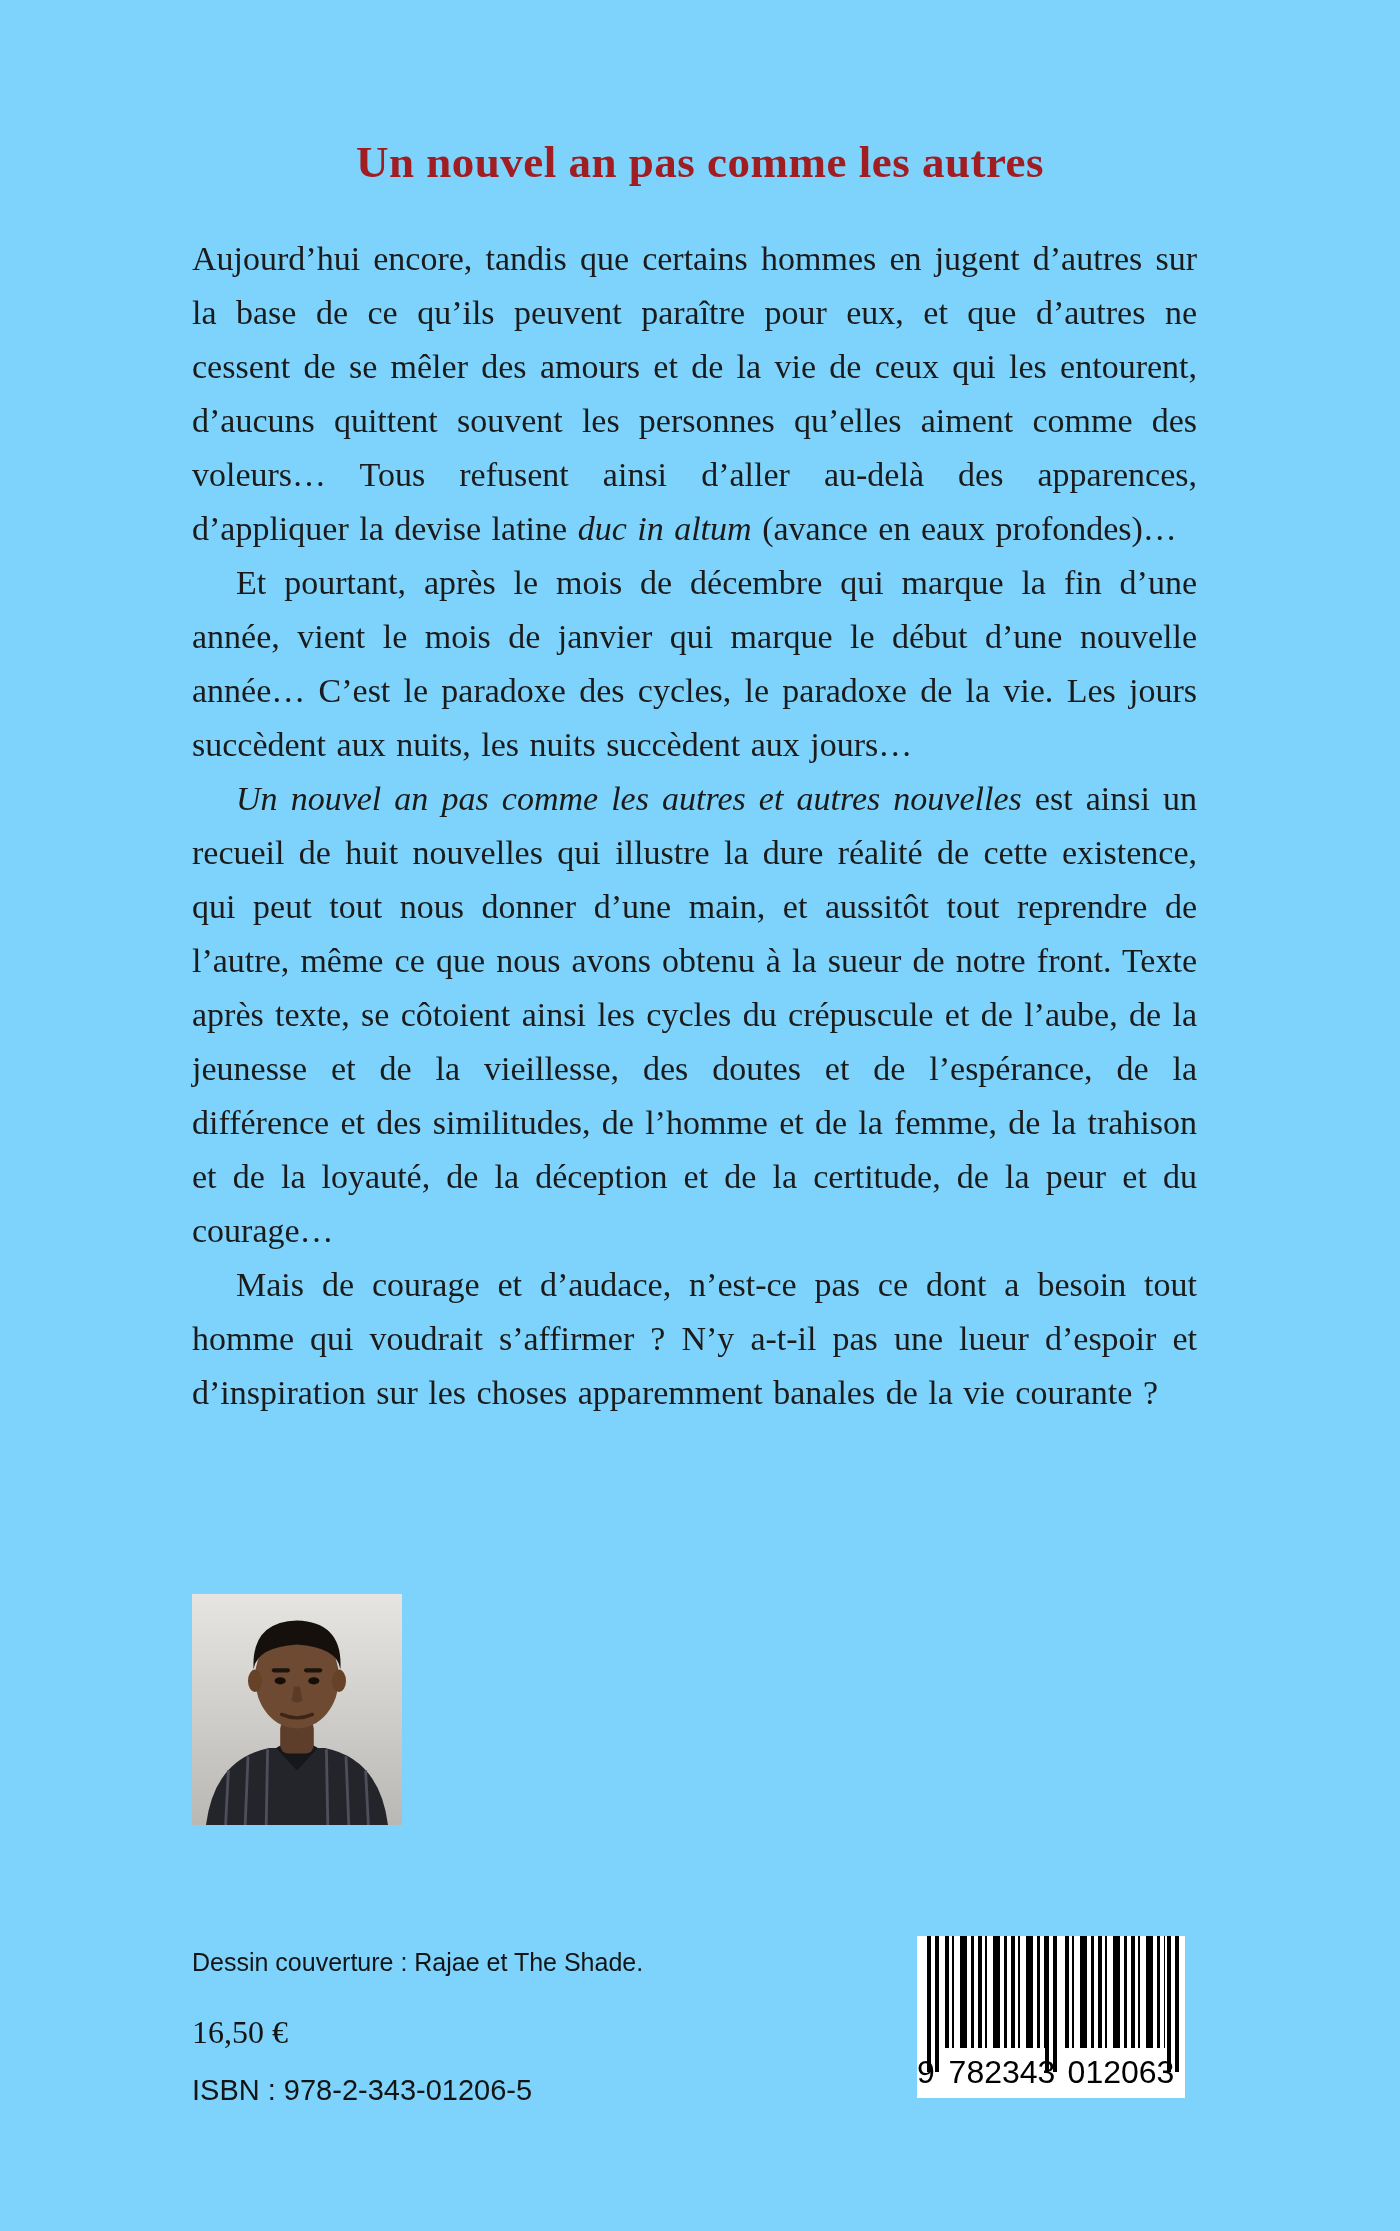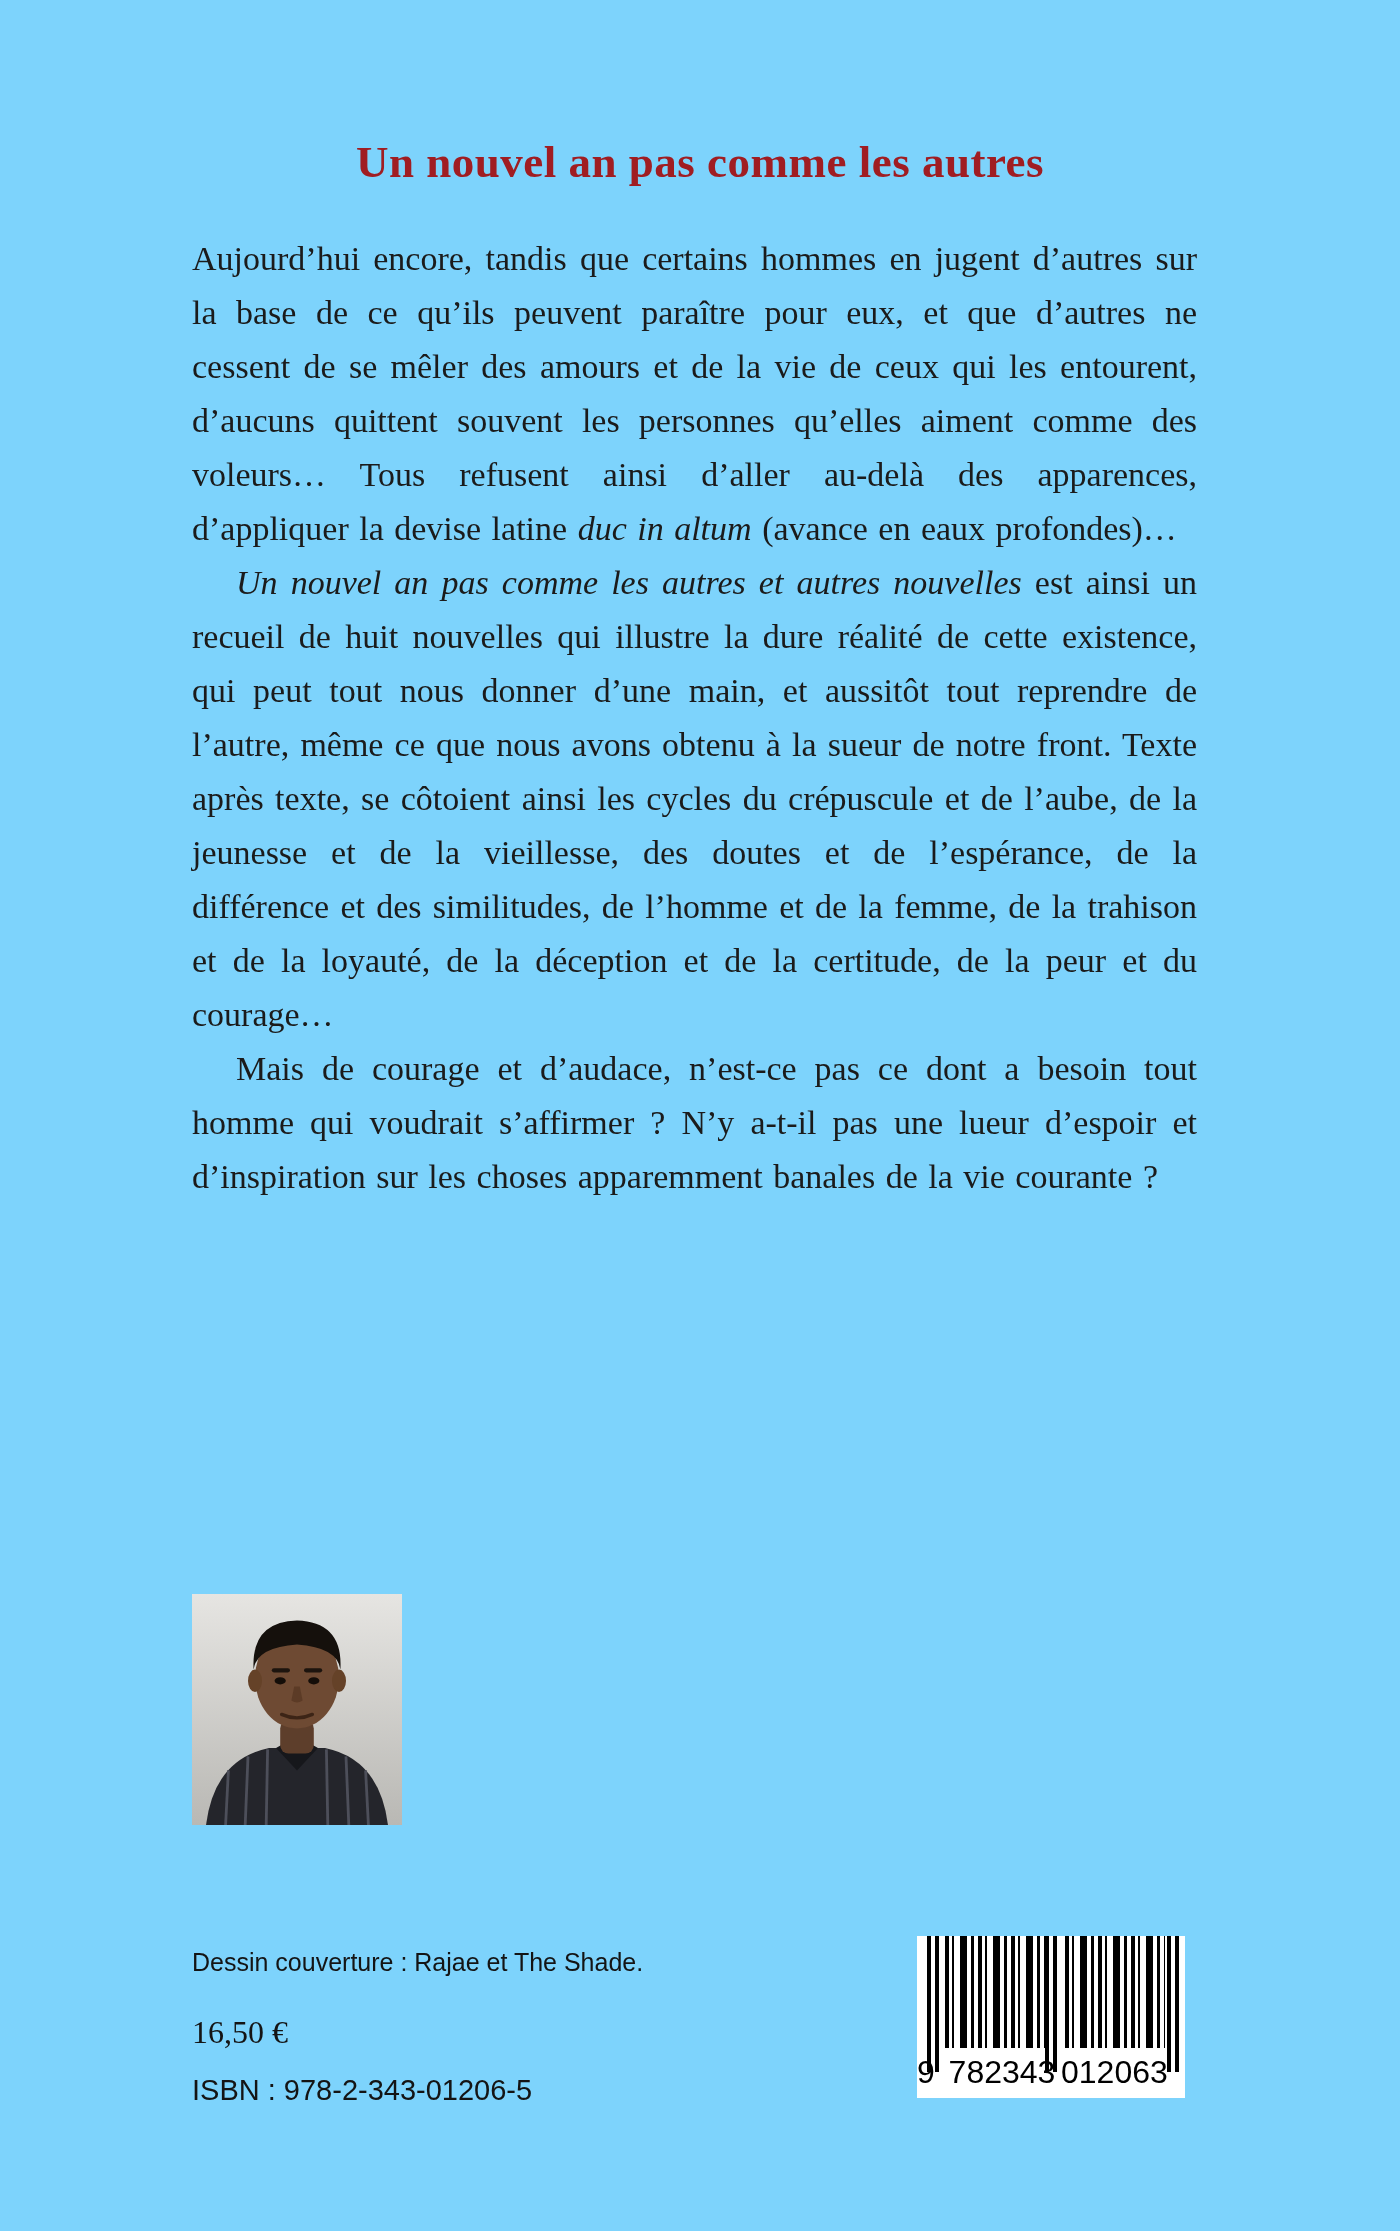--- a/index.html
+++ b/index.html
@@ -101,31 +101,32 @@
   .g-right { left:250px; }
   .bc-digits {
     position:absolute; top:118px; left:0; width:100%;
     display:flex;
     font-family:"Liberation Sans", sans-serif;
     font-size:32px;
     color:#000;
   }
   .bc-lead   { width:26px;  text-align:left;   }
   .bc-group1 { width:118px; text-align:center; }
-  .bc-group2 { width:120px; }
+  .bc-group2 { width:120px; text-align:center; }
 </style>
 </head>
 <body>
 
 <div class="page">
 
   <h1 class="book-title">Un nouvel an pas comme les autres</h1>
 
   <div class="synopsis">
     <p><span>Aujourd’hui encore, tandis que certains hommes en jugent d’autres sur la base de ce qu’ils peuvent paraître pour eux, et que d’autres ne cessent de se mêler des amours et de la vie de ceux qui les entourent, d’aucuns quittent souvent les personnes qu’elles aiment comme des voleurs… Tous refusent ainsi d’aller au-delà des apparences, d’appliquer la devise latine </span><span class="it">duc in altum</span><span> (avance en eaux profondes)…</span></p>
+    <p class="indent">Et pourtant, après le mois de décembre qui marque la fin d’une année, vient le mois de janvier qui marque le début d’une nouvelle année… C’est le paradoxe des cycles, le paradoxe de la vie. Les jours succèdent aux nuits, les nuits succèdent aux jours…</p>
     <p class="indent"><span class="it">Un nouvel an pas comme les autres et autres nouvelles</span><span> est ainsi un recueil de huit nouvelles qui illustre la dure réalité de cette existence, qui peut tout nous donner d’une main, et aussitôt tout reprendre de l’autre, même ce que nous avons obtenu à la sueur de notre front. Texte après texte, se côtoient ainsi les cycles du crépuscule et de l’aube, de la jeunesse et de la vieillesse, des doutes et de l’espérance, de la différence et des similitudes, de l’homme et de la femme, de la trahison et de la loyauté, de la déception et de la certitude, de la peur et du courage…</span></p>
     <p class="indent">Mais de courage et d’audace, n’est-ce pas ce dont a besoin tout homme qui voudrait s’affirmer ? N’y a-t-il pas une lueur d’espoir et d’inspiration sur les choses apparemment banales de la vie courante ?</p>
   </div>
 
   <div class="author-block">
     <svg class="author-photo" viewBox="0 0 150 165" preserveAspectRatio="none" aria-hidden="true">
       <defs>
         <linearGradient id="phbg" x1="0" y1="0" x2="0" y2="1">
           <stop offset="0" stop-color="#e6e5e2"></stop>
           <stop offset="1" stop-color="#b9b8b4"></stop>

